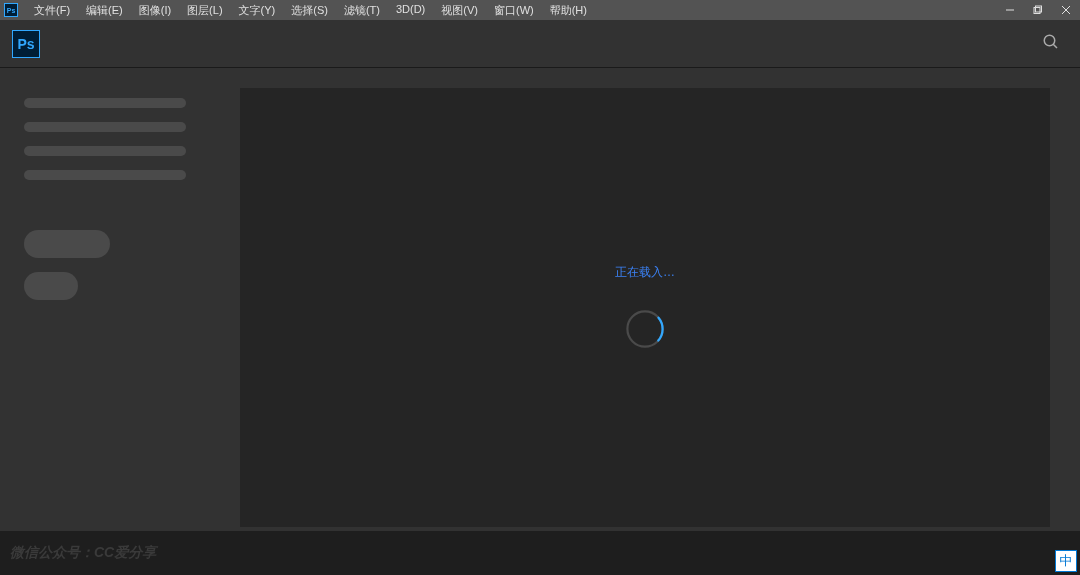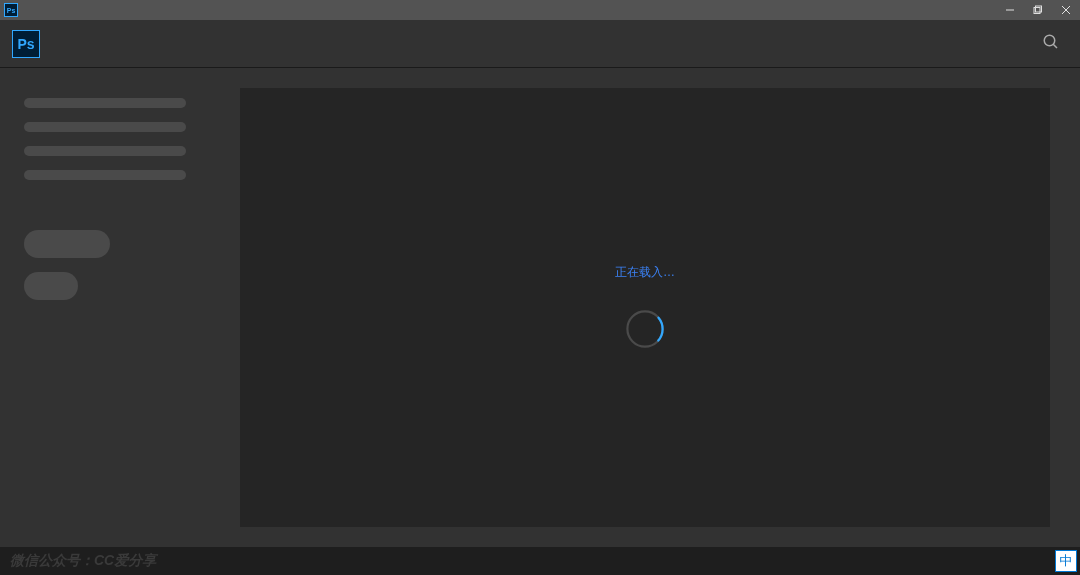--- a/index.html
+++ b/index.html
@@ -152,21 +152,21 @@
     }
     @keyframes spin {
       from { transform: rotate(0deg); }
       to { transform: rotate(360deg); }
     }
     .bottom-bar {
       position: absolute;
       bottom: 0;
       left: 0;
       right: 0;
-      height: 28px;
+      height: 44px;
       background: #1e1e1e;
       display: flex;
       align-items: center;
       padding: 0 10px;
       font-weight: bold;
     }
     .watermark {
       color: #3a3a3a;
       font-size: 14px;
       font-style: italic;
@@ -185,20 +185,33 @@
       color: #0078d4;
       font-size: 13px;
       cursor: pointer;
     }
   </style>
 </head>
 <body>
 
 <div class="titlebar">
   <div class="titlebar-icon">Ps</div>
+  <div class="menubar">
+    <div class="menu-item">文件(F)</div>
+    <div class="menu-item">编辑(E)</div>
+    <div class="menu-item">图像(I)</div>
+    <div class="menu-item">图层(L)</div>
+    <div class="menu-item">文字(Y)</div>
+    <div class="menu-item">选择(S)</div>
+    <div class="menu-item">滤镜(T)</div>
+    <div class="menu-item">3D(D)</div>
+    <div class="menu-item">视图(V)</div>
+    <div class="menu-item">窗口(W)</div>
+    <div class="menu-item">帮助(H)</div>
+  </div>
   <div class="window-controls">
     <div class="win-control">
       <svg viewBox="0 0 10 10">
           <line x1="1" y1="5" x2="9" y2="5" stroke="currentColor" stroke-width="1"></line>
         </svg>
     </div>
     <div class="win-control">
       <svg viewBox="0 0 10 10">
           <rect x="1" y="2.5" width="6" height="6" fill="none" stroke="currentColor" stroke-width="1"></rect>
           <rect x="2.5" y="1" width="6" height="6" fill="none" stroke="currentColor" stroke-width="1"></rect>

